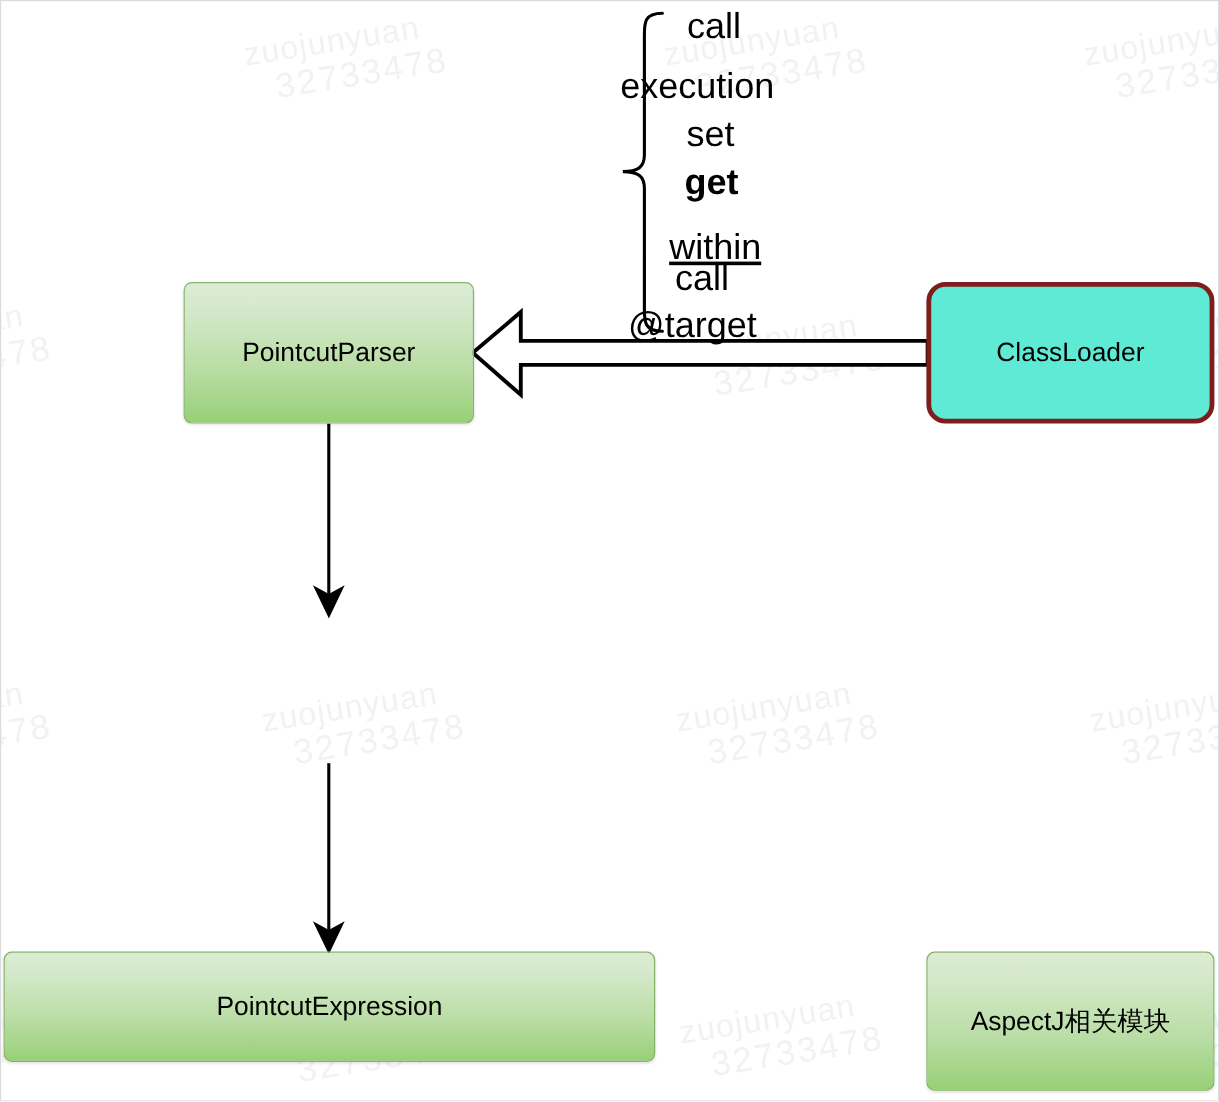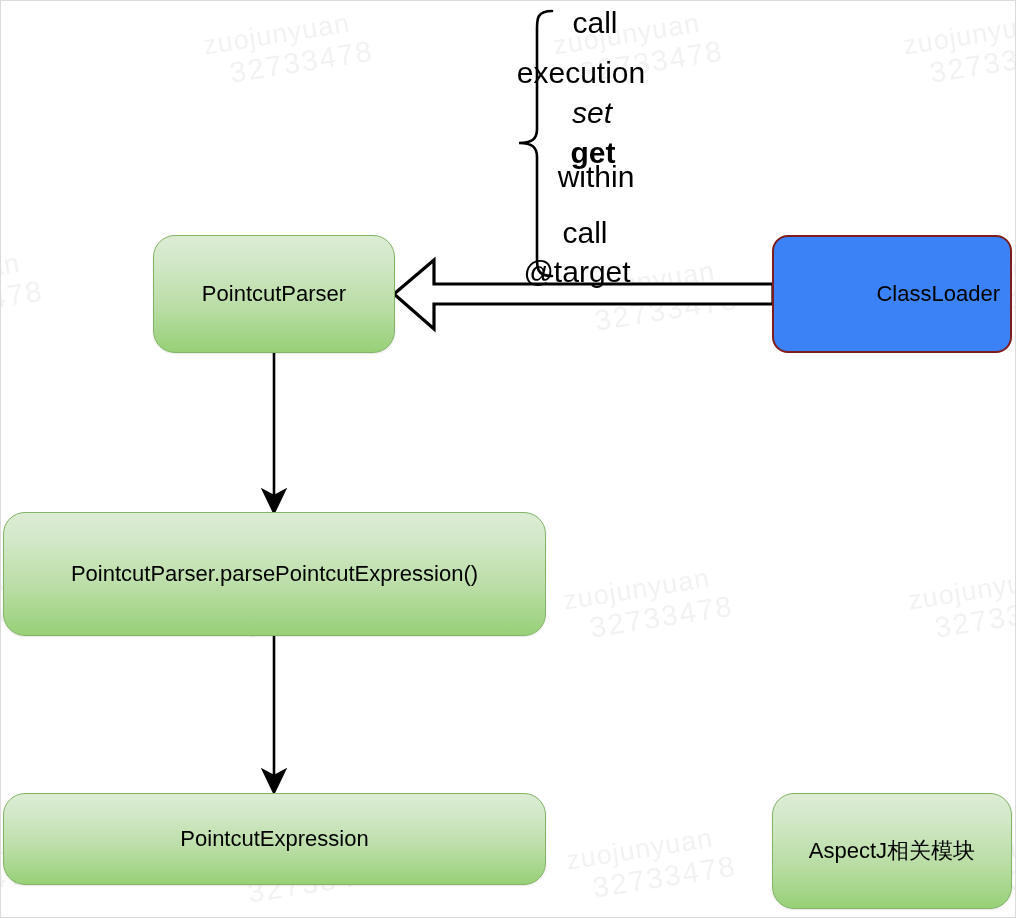--- a/index.html
+++ b/index.html
@@ -49,28 +49,27 @@
   }
   .node .node-label {
     color: #000000;
     font-size: 22px;
     line-height: 1.2;
     padding: 0 10px;
   }
   .node.green {
     background: linear-gradient(to bottom, #dcecd4 0%, #d2e8c8 22%, #b9dda4 62%, #97d077 100%);
     border: 1.6px solid #82b366;
-    border-radius: 22px;
+    border-radius: 7px;
     box-shadow: 0 1px 2px rgba(0,0,0,0.10);
   }
   .node.white {
-    background: #3b82f6;
-    border: 2px solid #7f1d1d;
+    background: #5eead4;
+    border: 4px solid #7f1d1d;
     border-radius: 16px;
-    justify-content: flex-end;
   }
 
   
   svg.overlay {
     position: absolute;
     left: 0;
     top: 0;
     width: 1016px;
     height: 918px;
     z-index: 2;
@@ -177,37 +176,34 @@
 
     <line x1="273" y1="352" x2="273" y2="498" stroke="#000000" stroke-width="2.6"></line>
     <path d="M 273 512 L 262 489 L 273 495 L 284 489 Z" fill="#000000" stroke="#000000" stroke-width="2"></path>
 
     <line x1="273" y1="635" x2="273" y2="778" stroke="#000000" stroke-width="2.6"></line>
     <path d="M 273 792 L 262 769 L 273 775 L 284 769 Z" fill="#000000" stroke="#000000" stroke-width="2"></path>
   </svg>
 
   <div class="brace-item" style="left:594px; top:22px;">call</div>
   <div class="brace-item" style="left:580px; top:72px;">execution</div>
-  <div class="brace-item" style="left:591px; top:112px;font-style:italic;">set</div>
+  <div class="brace-item" style="left:591px; top:112px;">set</div>
   <div class="brace-item" style="left:592px; top:152px;font-weight:bold;">get</div>
-  <div class="brace-item" style="left:595px; top:176px;">within</div>
+  <div class="brace-item" style="left:595px; top:206px;text-decoration:underline;">within</div>
   <div class="brace-item" style="left:584px; top:232px;">call</div>
   <div class="brace-item" style="left:576px; top:271px;">@target</div>
 
   <div class="node green" style="left:152px; top:234px; width:242px; height:118px;">
     <span class="node-label">PointcutParser</span>
   </div>
 
   <div class="node white" style="left:771px; top:234px; width:240px; height:118px;">
     <span class="node-label">ClassLoader</span>
   </div>
 
-  <div class="node green" style="left:2px; top:511px; width:543px; height:124px;">
-    <span class="node-label">PointcutParser.parsePointcutExpression()</span>
-  </div>
 
   <div class="node green" style="left:2px; top:792px; width:543px; height:92px;">
     <span class="node-label">PointcutExpression</span>
   </div>
 
   <div class="node green" style="left:771px; top:792px; width:240px; height:116px;text-align:right;">
     <span class="node-label">AspectJ相关模块</span>
   </div>
 
 </div>

